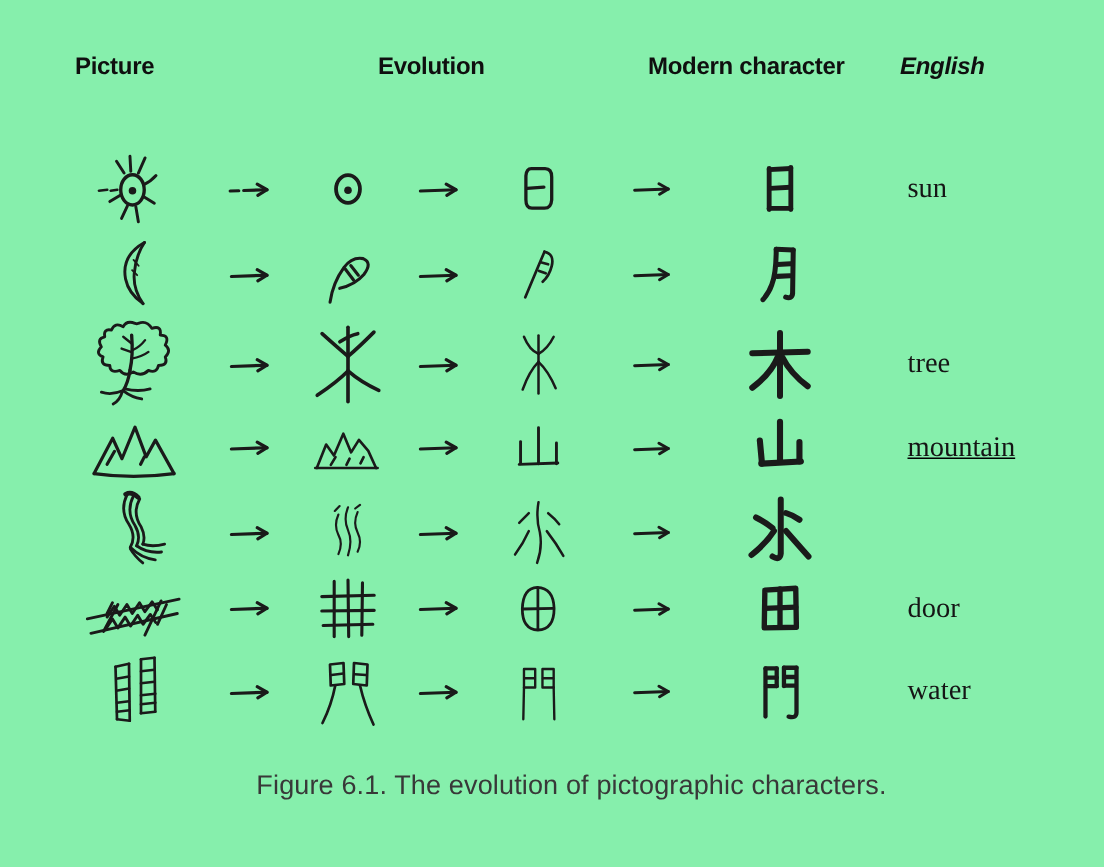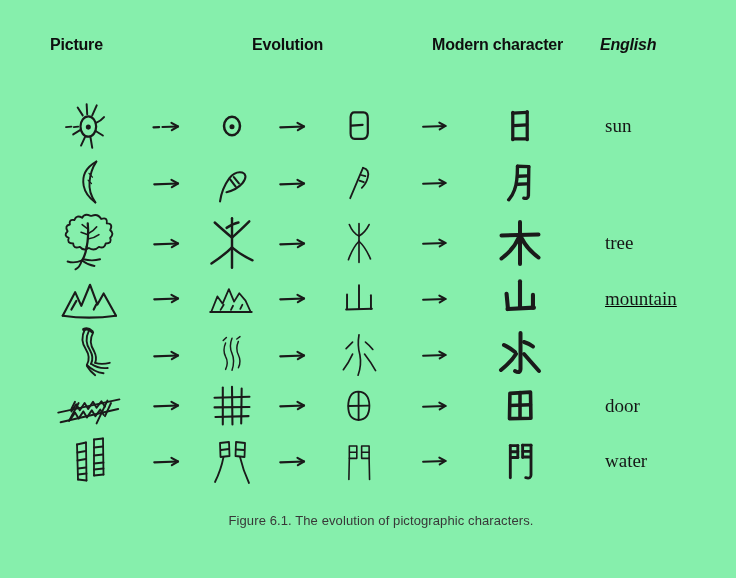--- a/index.html
+++ b/index.html
@@ -50,21 +50,21 @@
     stroke:#1a1a1a;fill:none;stroke-linecap:round;stroke-linejoin:round;
   }
   svg.ink .fill{fill:#1a1a1a;stroke:none;}
 
   
   .caption{
     position:absolute;top:513px;left:0;width:736px;
     padding-left:26px;box-sizing:border-box;
     text-align:center;
     font-family:"Liberation Sans",sans-serif;
-    font-size:13px;
+    font-size:18px;
     letter-spacing:0.1px;
     color:#383838;
   }
 </style>
 </head>
 <body>
 
 <div class="page">
 
   <div class="hdr">

